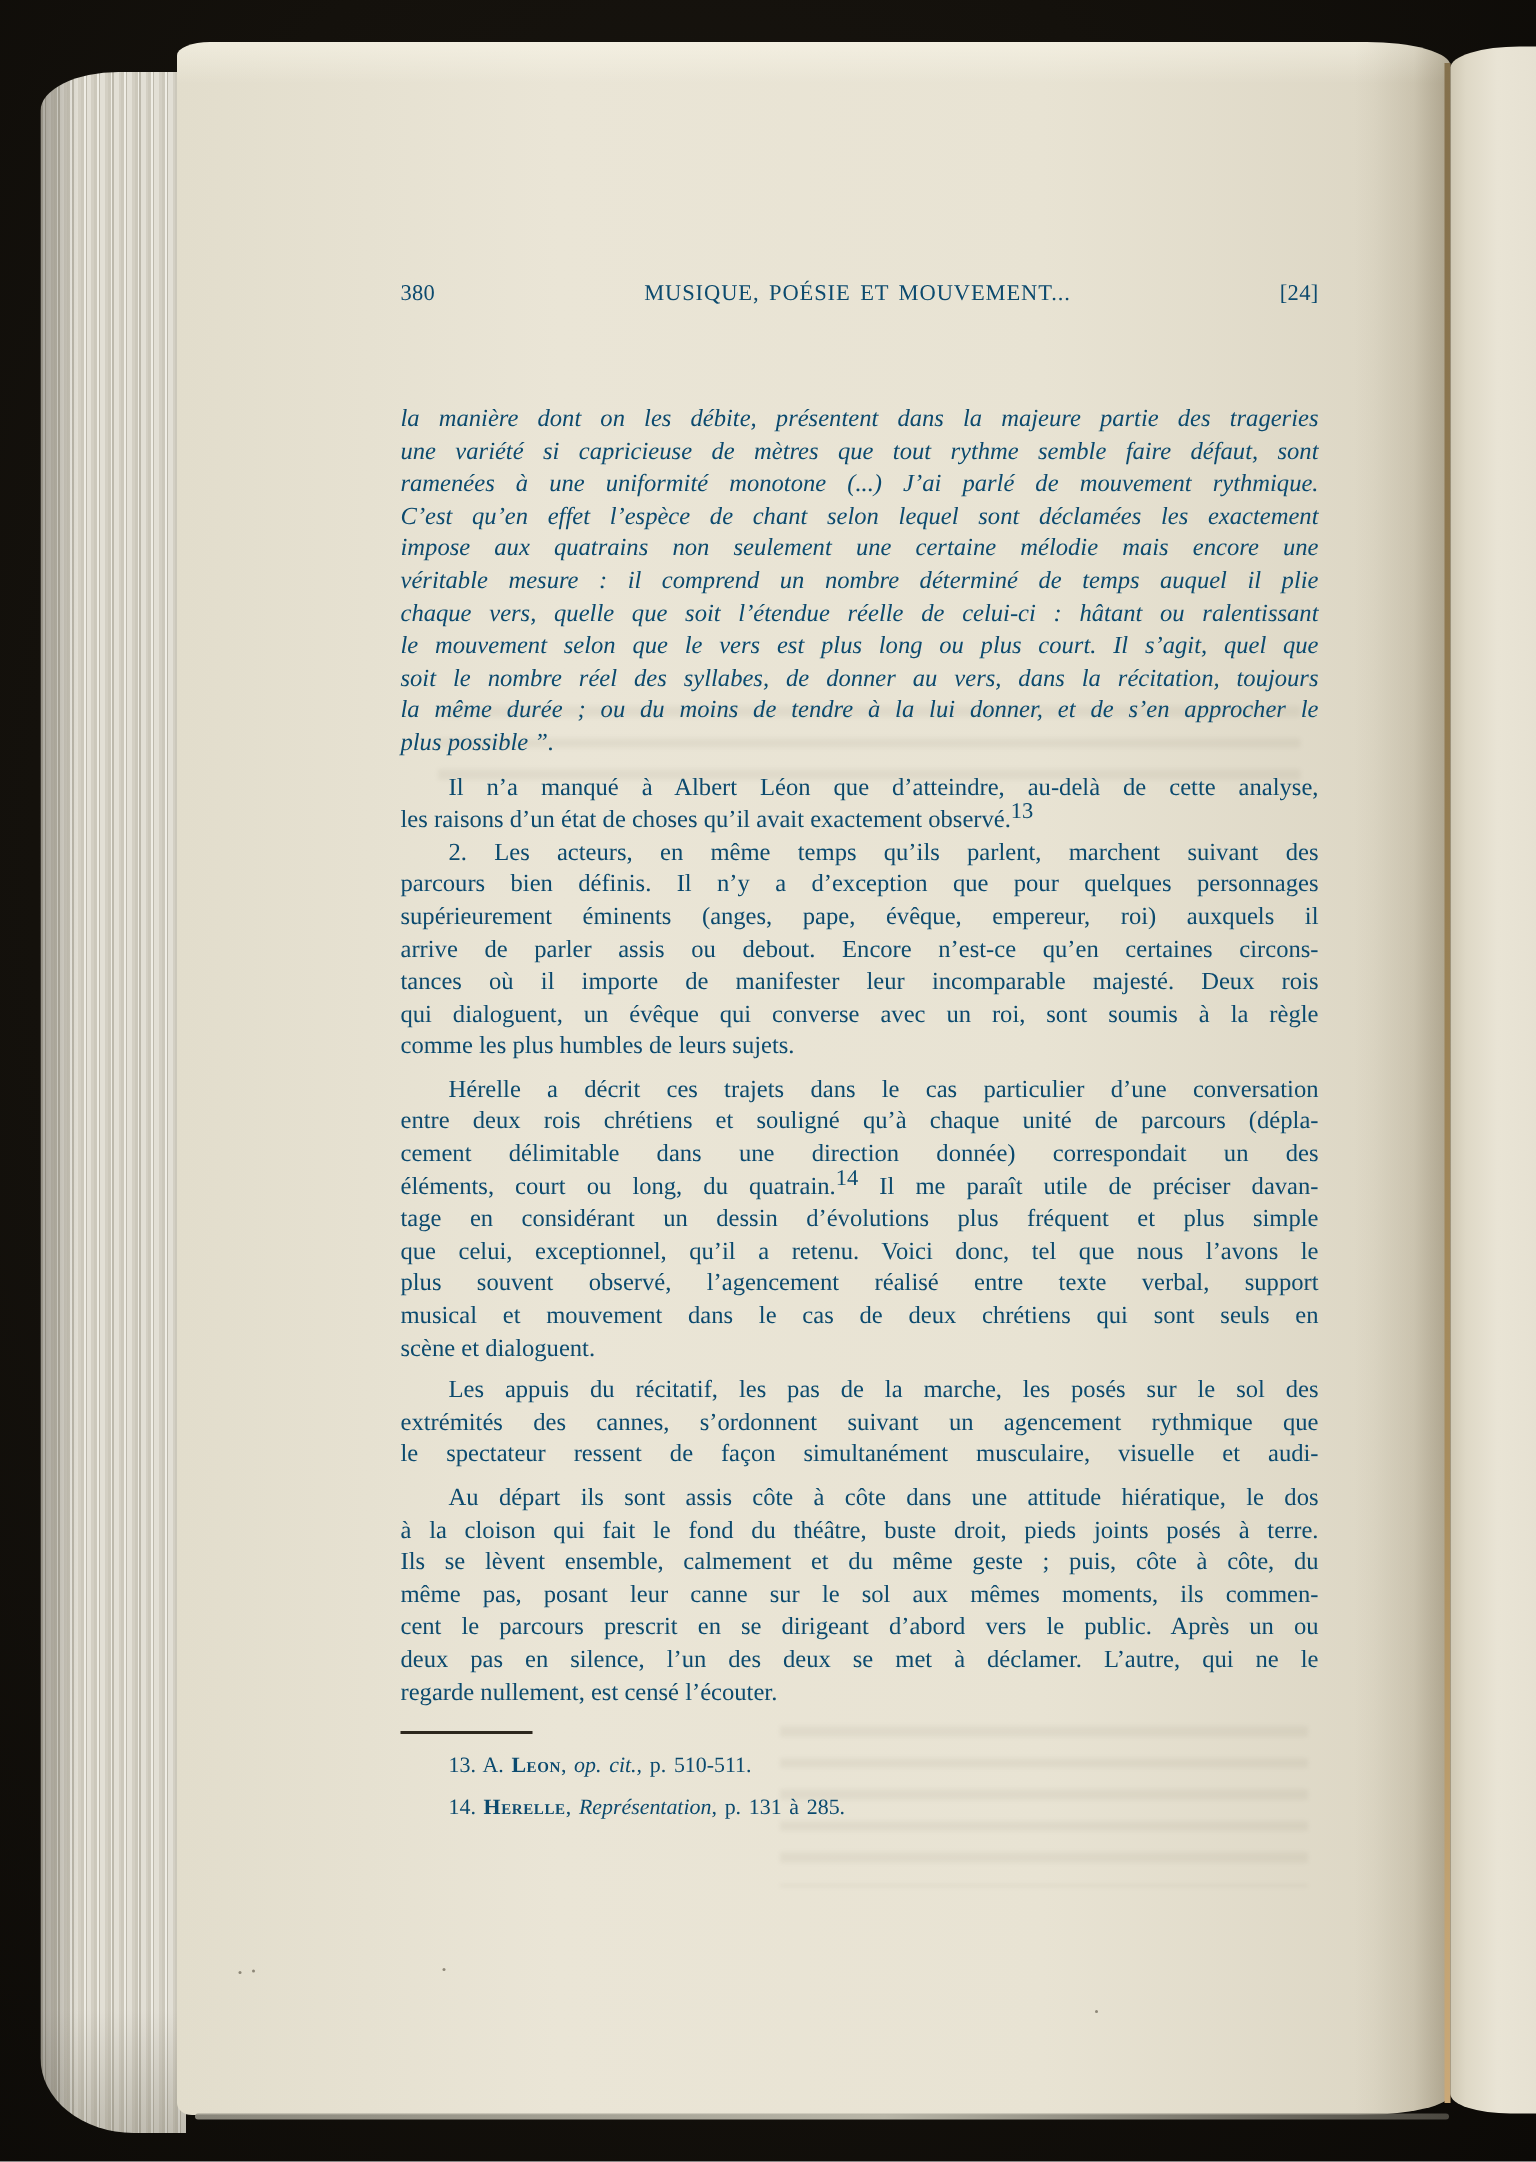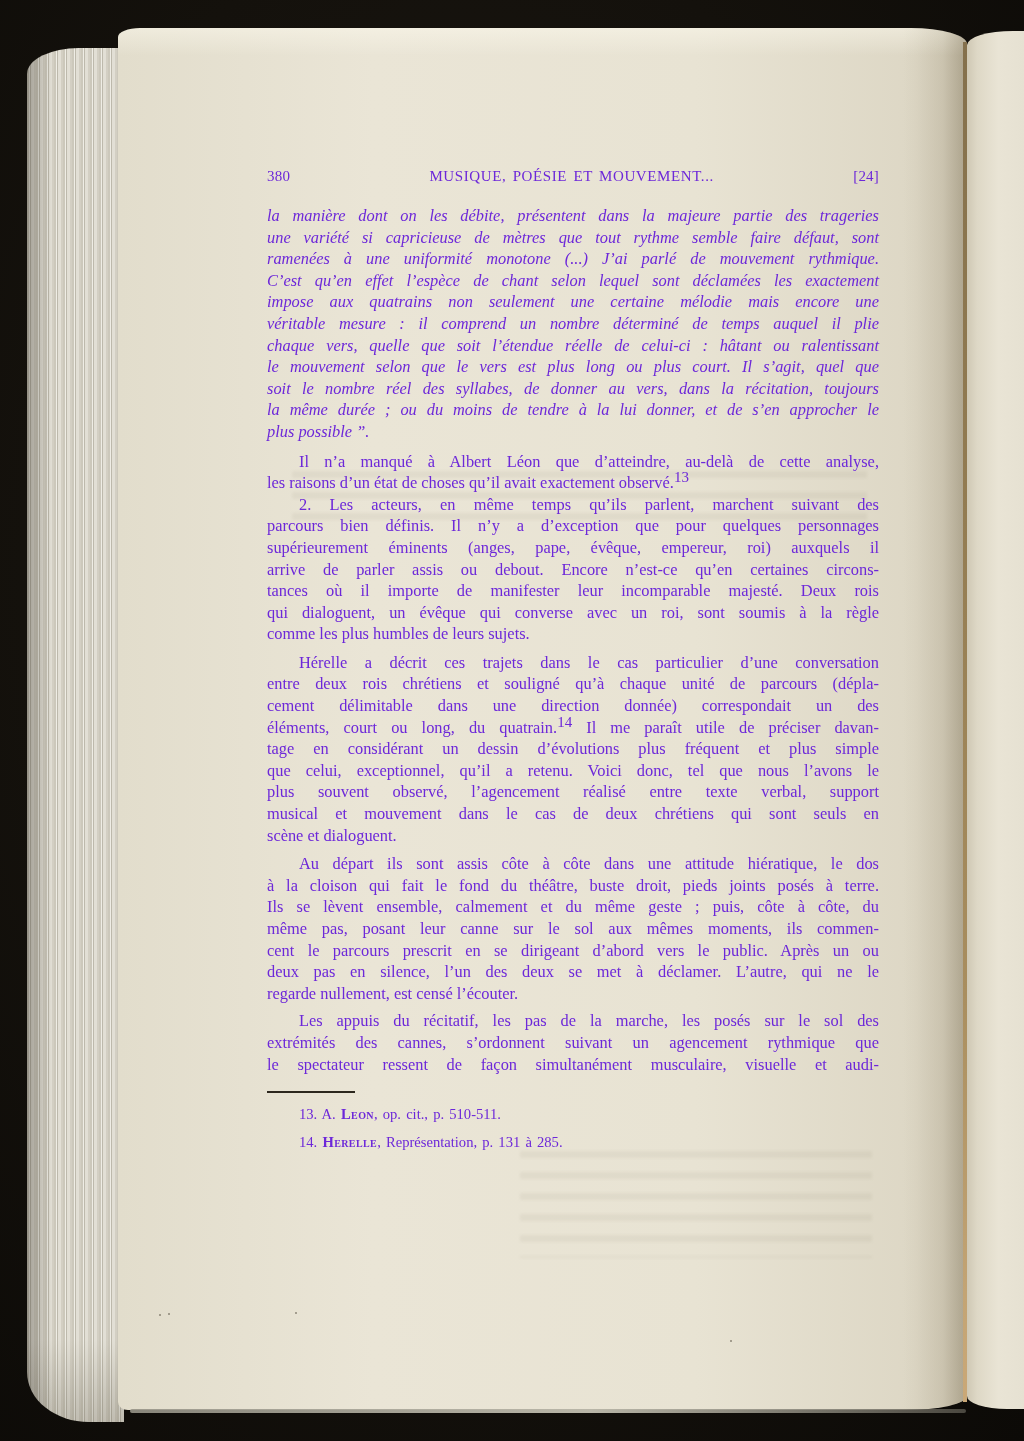--- a/index.html
+++ b/index.html
@@ -54,41 +54,41 @@
     border-radius:2px;
   }
   .speck{position:absolute;width:2px;height:2px;border-radius:50%;background:rgba(70,62,48,.55);}
   
   .ghost{
     position:absolute;opacity:.14;filter:blur(1.4px);pointer-events:none;
     background:repeating-linear-gradient(180deg, transparent 0 5px, rgba(118,110,90,.55) 5px 12px, transparent 12px 21px);
   }
   
   .text-block{
-    position:absolute;left:267px;top:168px;width:612px;
-    color:#6d28d9;font-size:16.4px;line-height:21.6px;
+    position:absolute;left:267px;top:188px;width:612px;
+    color:#0c4a6e;font-size:16.4px;line-height:21.6px;
   }
   .running-head{
     display:flex;justify-content:space-between;align-items:baseline;
     font-size:15px;line-height:16px;letter-spacing:.2px;
   }
   .running-head .title{letter-spacing:.6px;word-spacing:2px;}
   .para{margin:0;}
   .para .line{text-align:justify;text-align-last:justify;}
   .para .line.last{text-align-last:left;}
   .para.indent .line:first-child{text-indent:32px;}
   .para.quote{font-style:italic;}
-  [data-name="quote-continuation"]{margin-top:21px;}
+  [data-name="quote-continuation"]{margin-top:64px;}
   [data-name="paragraph-leon"]{margin-top:8px;}
   [data-name="section-2-paragraph"]{}
   [data-name="paragraph-herelle"]{margin-top:7px;}
   [data-name="paragraph-depart"]{margin-top:7px;}
   [data-name="paragraph-appuis"]{margin-top:6px;}
   .sup{font-size:15px;vertical-align:6px;line-height:0;letter-spacing:0;}
-  .it{margin-top:35px;}
+  .it{font-style:italic;margin-top:35px;}
   .sc{font-variant:small-caps;letter-spacing:.4px;font-weight:bold;}
   .fn-rule{margin-top:16px;width:88px;height:2px;background:#2c271d;}
   .para.footnote{font-size:14.6px;line-height:19px;}
   .para.footnote .line{text-align:left;text-align-last:auto;word-spacing:1.5px;}
   [data-name="footnote-13"]{margin-top:12px;}
   [data-name="footnote-14"]{margin-top:9px;}
 </style>
 </head>
 <body data-name="photo-of-open-book">
 
@@ -146,33 +146,33 @@
         <div class="line" data-name="text-line"><span data-name="text-run">Hérelle a décrit ces trajets dans le cas particulier d’une conversation</span></div>
         <div class="line" data-name="text-line"><span data-name="text-run">entre deux rois chrétiens et souligné qu’à chaque unité de parcours (dépla-</span></div>
         <div class="line" data-name="text-line"><span data-name="text-run">cement délimitable dans une direction donnée) correspondait un des</span></div>
         <div class="line" data-name="text-line"><span data-name="text-run">éléments, court ou long, du quatrain.</span><span class="sup" data-name="footnote-ref">14</span><span data-name="text-run"> Il me paraît utile de préciser davan-</span></div>
         <div class="line" data-name="text-line"><span data-name="text-run">tage en considérant un dessin d’évolutions plus fréquent et plus simple</span></div>
         <div class="line" data-name="text-line"><span data-name="text-run">que celui, exceptionnel, qu’il a retenu. Voici donc, tel que nous l’avons le</span></div>
         <div class="line" data-name="text-line"><span data-name="text-run">plus souvent observé, l’agencement réalisé entre texte verbal, support</span></div>
         <div class="line" data-name="text-line"><span data-name="text-run">musical et mouvement dans le cas de deux chrétiens qui sont seuls en</span></div>
         <div class="line last" data-name="text-line"><span data-name="text-run">scène et dialoguent.</span></div>
       </div>
+      <div class="para body indent" data-name="paragraph-appuis">
+        <div class="line" data-name="text-line"><span data-name="text-run">Les appuis du récitatif, les pas de la marche, les posés sur le sol des</span></div>
+        <div class="line" data-name="text-line"><span data-name="text-run">extrémités des cannes, s’ordonnent suivant un agencement rythmique que</span></div>
+        <div class="line" data-name="text-line"><span data-name="text-run">le spectateur ressent de façon simultanément musculaire, visuelle et audi-</span></div>
+      </div>
       <div class="para body indent" data-name="paragraph-depart">
         <div class="line" data-name="text-line"><span data-name="text-run">Au départ ils sont assis côte à côte dans une attitude hiératique, le dos</span></div>
         <div class="line" data-name="text-line"><span data-name="text-run">à la cloison qui fait le fond du théâtre, buste droit, pieds joints posés à terre.</span></div>
         <div class="line" data-name="text-line"><span data-name="text-run">Ils se lèvent ensemble, calmement et du même geste ; puis, côte à côte, du</span></div>
         <div class="line" data-name="text-line"><span data-name="text-run">même pas, posant leur canne sur le sol aux mêmes moments, ils commen-</span></div>
         <div class="line" data-name="text-line"><span data-name="text-run">cent le parcours prescrit en se dirigeant d’abord vers le public. Après un ou</span></div>
         <div class="line" data-name="text-line"><span data-name="text-run">deux pas en silence, l’un des deux se met à déclamer. L’autre, qui ne le</span></div>
         <div class="line last" data-name="text-line"><span data-name="text-run">regarde nullement, est censé l’écouter.</span></div>
-      </div>
-      <div class="para body indent" data-name="paragraph-appuis">
-        <div class="line" data-name="text-line"><span data-name="text-run">Les appuis du récitatif, les pas de la marche, les posés sur le sol des</span></div>
-        <div class="line" data-name="text-line"><span data-name="text-run">extrémités des cannes, s’ordonnent suivant un agencement rythmique que</span></div>
-        <div class="line" data-name="text-line"><span data-name="text-run">le spectateur ressent de façon simultanément musculaire, visuelle et audi-</span></div>
       </div>
     </div>
 
   <div class="fn-rule" data-name="footnote-separator"></div>
   <div id="footnotes" data-name="footnotes">
       <div class="para footnote indent" data-name="footnote-13">
         <div class="line" data-name="text-line"><span data-name="text-run">13. A. </span><span class="sc" data-name="smallcaps-text">Leon</span><span data-name="text-run">, </span><span class="it" data-name="italic-text">op. cit.,</span><span data-name="text-run"> p. 510-511.</span></div>
       </div>
       <div class="para footnote indent" data-name="footnote-14">
         <div class="line" data-name="text-line"><span data-name="text-run">14. </span><span class="sc" data-name="smallcaps-text">Herelle</span><span data-name="text-run">, </span><span class="it" data-name="italic-text">Représentation,</span><span data-name="text-run"> p. 131 à 285.</span></div>

